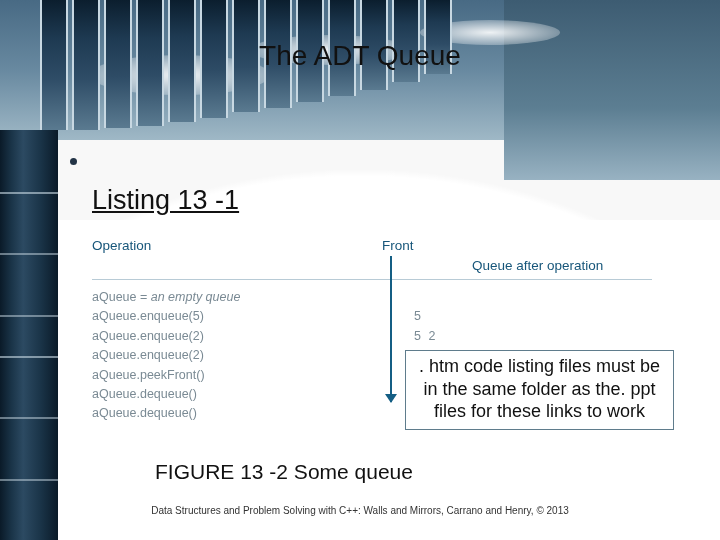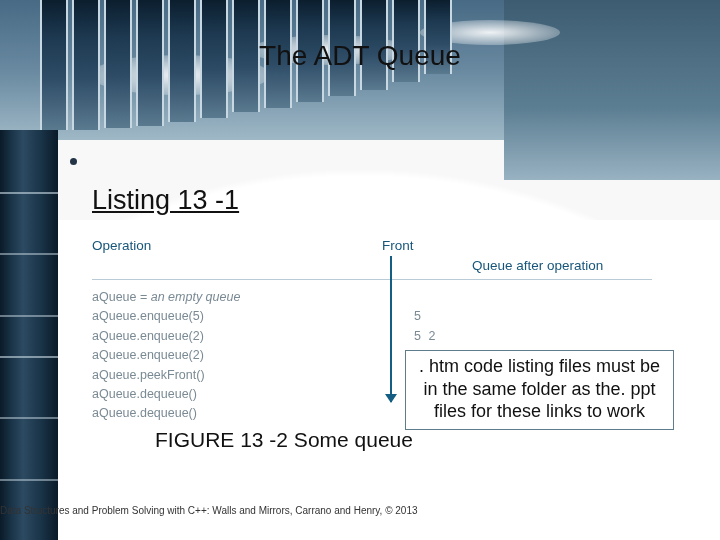--- a/index.html
+++ b/index.html
@@ -185,21 +185,21 @@
     line-height: 1.55;
   }
   .fig-row { display: flex; }
   .fig-row .c1 { width: 290px; white-space: pre; }
   .fig-row .c3 { margin-left: 32px; color: #7a8a94; white-space: pre; letter-spacing: 2px; }
   .fig-row .ital { font-style: italic; }
 
   .caption {
     position: absolute;
     left: 155px;
-    top: 428px;
+    top: 460px;
     font-size: 21px;
     color: #111;
   }
   .notebox {
     position: absolute;
     left: 405px;
     top: 350px;
     width: 269px;
     padding: 4px 6px 6px 6px;
     font-size: 18px;
@@ -207,21 +207,21 @@
     background: #ffffff;
     border: 1px solid #5f7c8c;
     text-align: center;
     line-height: 1.25;
     z-index: 3;
   }
   .footer {
     position: absolute;
     left: 0; right: 0;
     bottom: 24px;
-    text-align: left;
+    text-align: center;
     font-size: 10px;
     color: #333;
   }
 </style>
 </head>
 <body>
 
 <div class="bg">
   <div class="bg-sky"></div>
   <div class="bg-sky2"></div>

